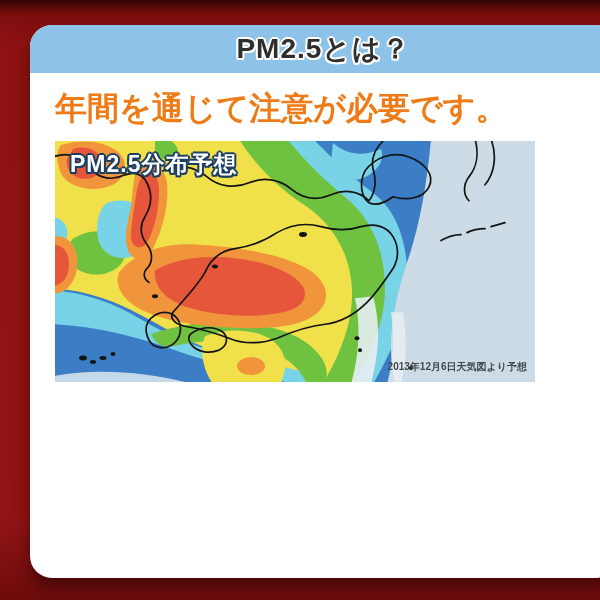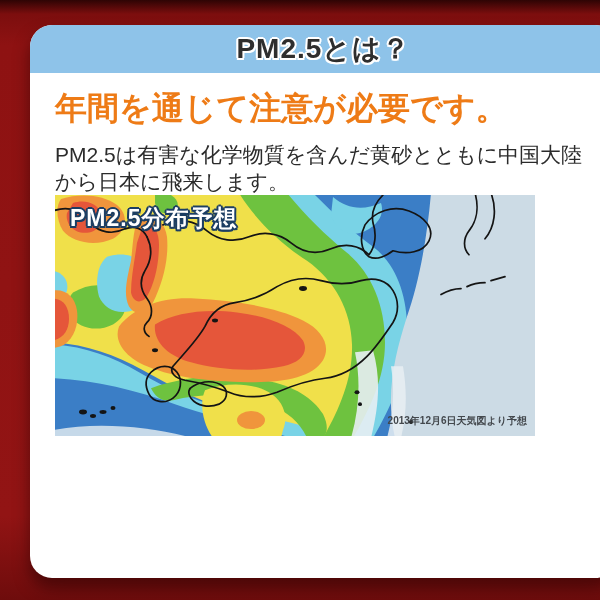--- a/index.html
+++ b/index.html
@@ -56,21 +56,20 @@
   <div class="card">
 
     <div class="card-header">
       <h1>PM2.5とは？</h1>
     </div>
 
     <div class="card-body">
       <h2 class="headline">年間を通じて注意が必要です。</h2>
 
       <div class="body-text">
-        <p>PM2.5は有害な化学物質を含んだ黄砂とともに中国大陸から日本に飛来します。</p>
       </div>
 
       <figure class="map-figure">
         <svg viewBox="0 0 480 242" preserveAspectRatio="none">
 
           <rect x="0" y="0" width="480" height="242" fill="#f0e04a"></rect>
 
           <path d="M184,-2 C200,24 224,48 252,66 C280,86 296,116 297,150 C298,184 284,216 268,244 L482,244 L482,-2 Z" fill="#6ec23f"></path>
           <path d="M232,-2 C250,20 270,40 292,58 C316,78 330,110 330,148 C330,184 314,216 298,244 L482,244 L482,-2 Z" fill="#79d3e6"></path>
           <path d="M258,-2 C276,16 296,36 318,52 C342,70 354,104 352,144 C350,184 334,216 318,244 L482,244 L482,-2 Z" fill="#3b7ec6"></path>

